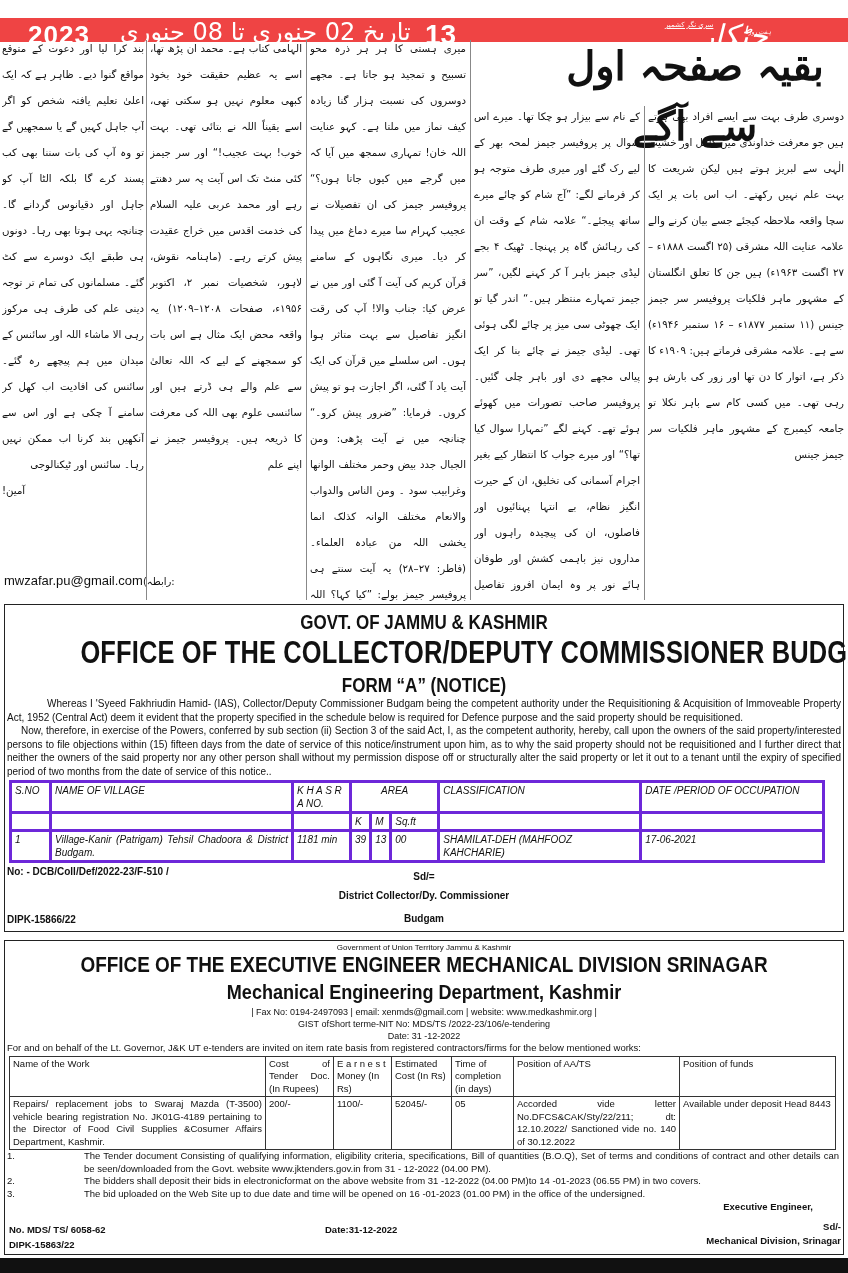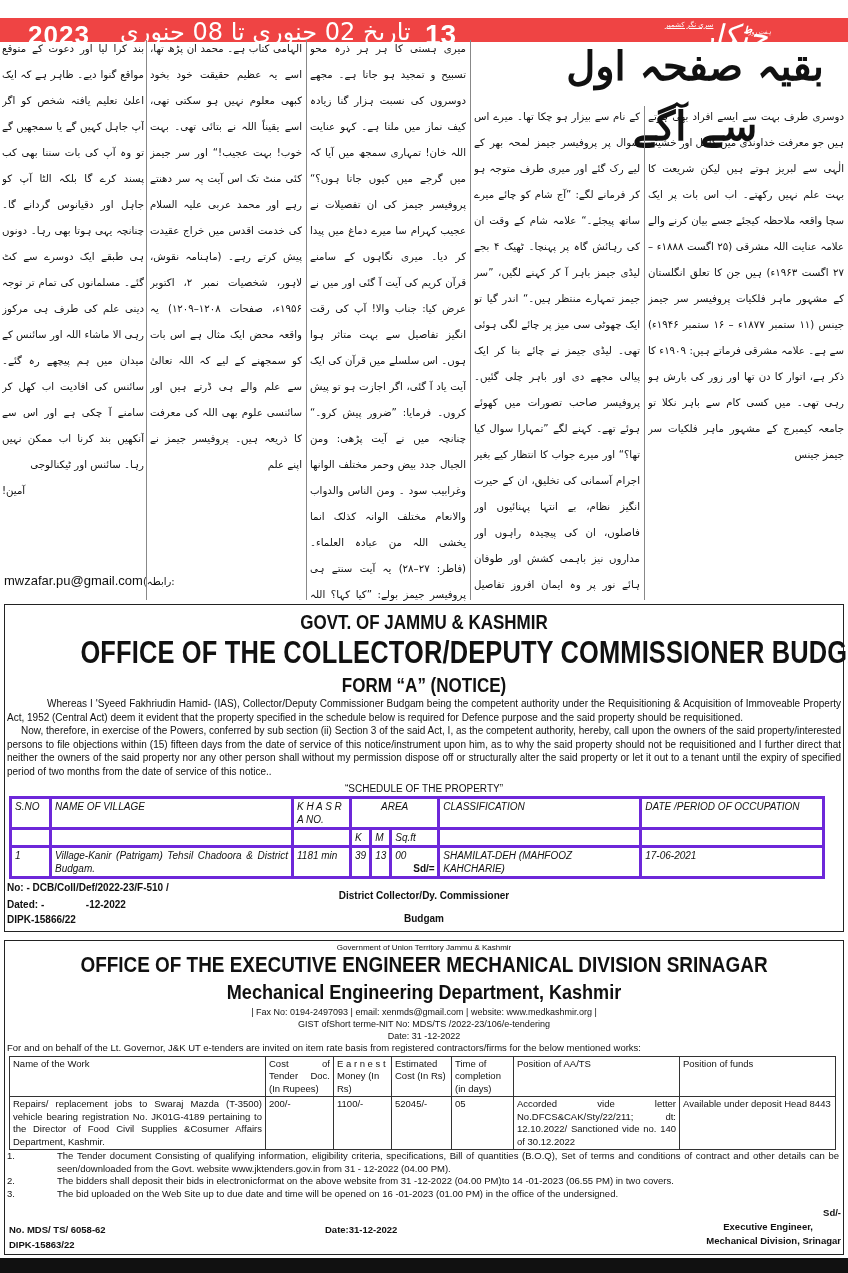--- a/index.html
+++ b/index.html
@@ -35,21 +35,21 @@
   .notice2 { position: absolute; left: 4px; top: 940px; width: 840px; height: 315px; border: 1.5px solid #222; }
   .n2-govt { text-align: center; font-size: 8px; margin-top: 2px; }
   .n2-office { text-align: center; font-size: 22px; font-weight: bold; transform: scaleX(0.86); white-space: nowrap; margin-top: 0px; }
   .n2-dept { text-align: center; font-size: 21px; font-weight: bold; transform: scaleX(0.86); margin-top: 2px; }
   .n2-line { text-align: center; font-size: 9px; line-height: 12px; }
   .n2-text { font-size: 9.5px; line-height: 12.5px; padding: 0 2px; }
   table.tender { border-collapse: collapse; margin: 1px 0 0 4px; width: 827px; font-size: 9.5px; }
   table.tender td { border: 1px solid #333; padding: 1px 3px; vertical-align: top; line-height: 12.5px; }
   .cond { display: flex; font-size: 9.5px; line-height: 12.5px; padding-left: 2px; }
   .cond .num { width: 50px; flex: none; }
-  .cond .txt { flex: 1; text-align: justify; padding-right: 4px; }
+  .cond .txt { flex: 1; text-align: justify; padding-right: 4px; margin-left: 27px; }
   .n2-sign { text-align: right; font-size: 9.5px; font-weight: bold; line-height: 14px; padding-right: 2px; }
   .n2-foot { position: absolute; left: 4px; font-size: 9.5px; font-weight: bold; }
   .bottom-bar { position: absolute; left: 0; top: 1258px; width: 848px; height: 15px; background: #111; }
 </style>
 </head>
 <body>
 
 <div class="masthead">
   <span class="mh-year">2023</span>
   <span class="mh-date">تاریخ 02 جنوری تا 08 جنوری</span>
@@ -92,21 +92,20 @@
 </div>
 
 <div class="notice1">
   <div class="n1-govt">GOVT. OF JAMMU &amp; KASHMIR</div>
   <div class="n1-office">OFFICE OF THE COLLECTOR/DEPUTY COMMISSIONER BUDGAM</div>
   <div class="n1-form">FORM “A” (NOTICE)</div>
   <div class="n1-text" style="">
     <p class="indent">Whereas I 'Syeed Fakhriudin Hamid- (IAS),  Collector/Deputy Commissioner Budgam being the competent authority under the Requisitioning &amp; Acquisition of Immoveable Property Act, 1952 (Central Act) deem it  evident  that the property specified in the schedule below is required for Defence purpose and the said property should be requisitioned.</p>
     <p class="indent2">Now, therefore, in exercise of the Powers, conferred by sub section (ii) Section 3 of the said Act, I, as the competent authority, hereby, call upon the owners of the said property/interested persons to file objections within (15) fifteen days from the date of service of this notice/instrument upon him, as to why the said property should not be requisitioned and I further direct that neither the owners of the said property nor any other person shall without my permission dispose off or structurally alter the said property or let it out to a tenant until the expiry of specified period of two months from the date of service of this notice..</p>
   </div>
-  <div class="schedule-title">“SCHEDULE OF THE PROPERTY”</div>
   <table class="sched">
     <tbody>
         <tr>
       <td style="width:40px;">S.NO</td>
       <td style="width:242px;">NAME OF VILLAGE</td>
       <td style="width:58px;">K H A S R A NO.</td>
       <td colspan="3" style="text-align:center;">AREA</td>
       <td style="width:202px;">CLASSIFICATION</td>
       <td>DATE /PERIOD OF OCCUPATION</td>
     </tr>
@@ -126,26 +125,21 @@
       <td>1181 min</td>
       <td>39</td>
       <td>13</td>
       <td>00</td>
       <td>SHAMILAT-DEH  (MAHFOOZ KAHCHARIE)</td>
       <td>17-06-2021</td>
     </tr>
   </tbody>
     </table>
   <div class="n1-meta" style="margin-top:2px;">No: - DCB/Coll/Def/2022-23/F-510 /</div>
-  <div class="n1-meta" style="margin-top:3px;">
-    <span>Dated: -</span>
-    <span style="display:inline-block;width:36px;"></span>
-    <span>-12-2022</span>
-  </div>
-  <div class="n1-sign" style="top:256px;">Sd/=</div>
+  <div class="n1-sign" style="top:264px;">Sd/=</div>
   <div class="n1-sign" style="top:283px;">District Collector/Dy. Commissioner</div>
   <div class="n1-sign" style="top:306px;">Budgam</div>
   <div class="n1-meta" style="position:absolute; left:0; top:308px;">DIPK-15866/22</div>
 </div>
 
 <div class="notice2">
   <div class="n2-govt">Government of Union Territory Jammu &amp; Kashmir</div>
   <div class="n2-office">OFFICE OF THE EXECUTIVE ENGINEER MECHANICAL DIVISION SRINAGAR</div>
   <div class="n2-dept">Mechanical Engineering Department, Kashmir</div>
   <div class="n2-line" style="margin-top:2px;">
@@ -183,21 +177,21 @@
     <span class="txt">The Tender document Consisting of qualifying information, eligibility criteria, specifications, Bill of  quantities (B.O.Q), Set of terms and conditions of contract and other details can be seen/downloaded from the Govt. website www.jktenders.gov.in from   31 - 12-2022  (04.00 PM).</span>
   </div>
   <div class="cond">
     <span class="num">2.</span>
     <span class="txt">The bidders shall deposit their bids in electronicformat on the above website from   31  -12-2022 (04.00 PM)to    14 -01-2023 (06.55 PM) in two covers.</span>
   </div>
   <div class="cond">
     <span class="num">3.</span>
     <span class="txt">The bid uploaded on the Web Site up to due date and time will be opened on     16  -01-2023 (01.00 PM) in the office of the undersigned.</span>
   </div>
+  <div class="n2-sign" style="padding-right:30px;">Executive Engineer,</div>
   <div class="n2-sign" style="margin-top:6px;">Sd/-</div>
-  <div class="n2-sign" style="padding-right:30px;">Executive Engineer,</div>
   <div class="n2-sign">Mechanical Division, Srinagar</div>
   <div class="n2-foot" style="top:283px;">No. MDS/ TS/ 6058-62</div>
   <div class="n2-foot" style="top:283px; left:320px;">Date:31-12-2022</div>
   <div class="n2-foot" style="top:298px;">DIPK-15863/22</div>
 </div>
 
 <div class="bottom-bar"></div>
 
 </body></html>

